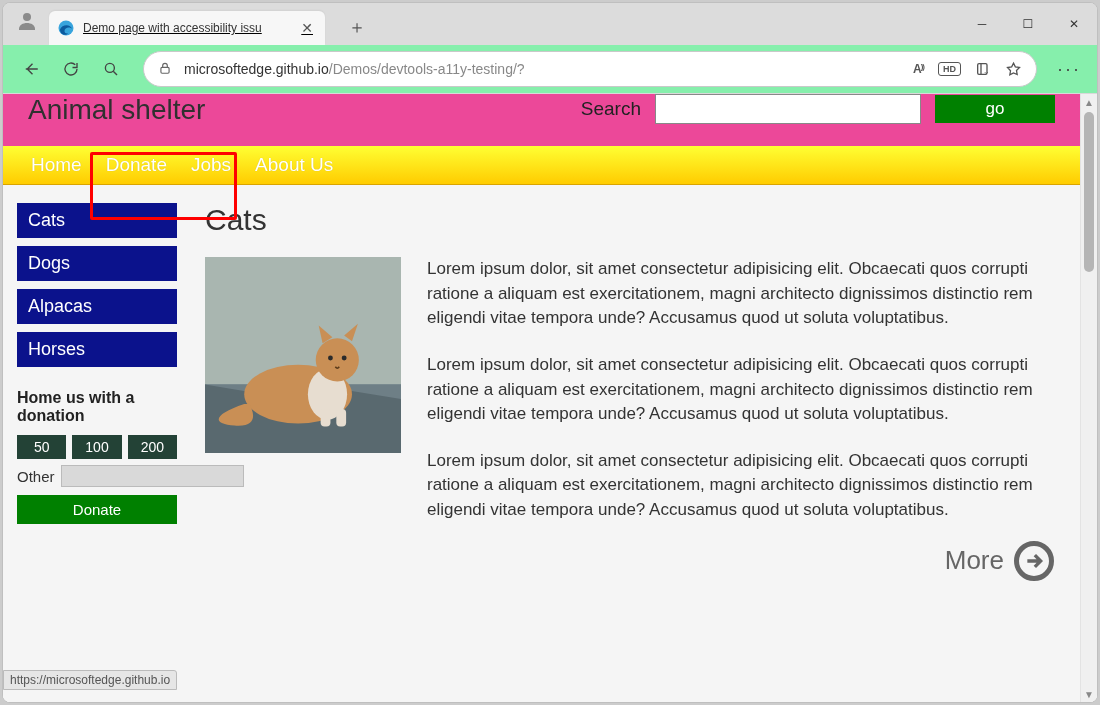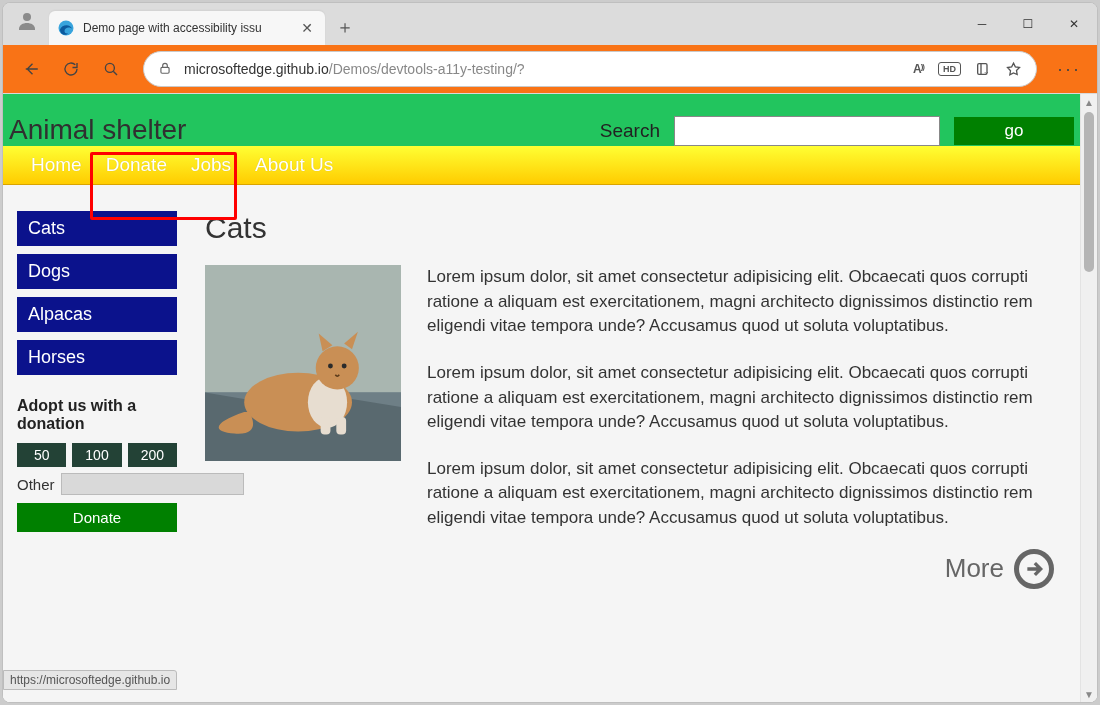--- a/index.html
+++ b/index.html
@@ -40,22 +40,23 @@
   }
   .profile-icon svg { width: 24px; height:24px; fill:#8b8b8b; }
   .tab {
     background: #f7f7f7;
     height: 34px;
     min-width: 260px;
     border-radius: 6px 6px 0 0;
     display: flex;
     align-items: center;
     padding: 0 8px;
-    margin-right: 6px;
+    margin-right: 18px;
     box-shadow: 0 -1px 2px rgba(0,0,0,0.05);
+    text-decoration: underline;
   }
   .tab .favicon {
     width: 18px; height: 18px;
     margin-right: 8px;
     display:flex; align-items:center; justify-content:center;
   }
   .tab .title {
     font-size: 12px;
     color: #333;
     flex: 1;
@@ -83,21 +84,21 @@
   }
   .win-controls div {
     width:46px; display:flex; align-items:center; justify-content:center;
     font-family: "Segoe UI Symbol", sans-serif;
     font-size:12px; color:#333; cursor:pointer;
   }
 
   
   .toolbar {
     height: 48px;
-    background: #f97316;
+    background: #86efac;
     display:flex;
     align-items:center;
     padding: 0 10px;
     gap: 4px;
     border-bottom: 1px solid #d9d9d9;
   }
   .toolbar .ico-btn {
     width: 36px; height:36px;
     display:flex; align-items:center; justify-content:center;
     border-radius:4px; color:#444;
@@ -151,24 +152,24 @@
   .vscrollbar .thumb {
     position:absolute; left:3px; right:3px;
     top:18px; height:160px;
     background:#b5b5b5; border-radius:5px;
   }
   .vscrollbar .arrow.bottom { position:absolute; bottom:0; left:0; right:0; }
 
   
   .site-header {
     height: 52px;
-    background:#22c55e;
-    display:flex;
-    align-items:flex-end;
-    padding: 0 6px;
+    background:#ec4899;
+    display:flex;
+    align-items:flex-start;
+    padding: 0 25px;
   }
   .site-title {
     font-size: 28px;
     color:#303030;
     font-weight:400;
   }
   .search-wrap {
     margin-left:auto;
     display:flex; align-items:center; gap:14px;
   }
@@ -240,21 +241,21 @@
   .adopt-highlight {
     position:absolute;
     border: 3px solid #ff0000;
     border-radius:2px;
     pointer-events:none;
     z-index:10;
   }
 
   .page-body {
     display:flex;
-    padding: 26px 20px 10px 14px;
+    padding: 18px 20px 10px 14px;
     gap: 28px;
     background:#f5f5f5;
   }
   .sidebar {
     width: 160px;
     flex-shrink:0;
   }
   .side-btn {
     display:block;
     background:#0b128c;
@@ -433,21 +434,21 @@
       <div class="adopt-highlight" style="left:87px; top:58px; width:141px; height:62px;"></div>
 
       <div class="page-body">
 
         <div class="sidebar">
           <a class="side-btn">Cats</a>
           <a class="side-btn">Dogs</a>
           <a class="side-btn">Alpacas</a>
           <a class="side-btn">Horses</a>
 
-          <div class="donate-head">Adopt us with a donation</div>
+          <div class="donate-head">Home us with a donation</div>
           <div class="amount-row">
             <button class="amount-btn">50</button>
             <button class="amount-btn">100</button>
             <button class="amount-btn">200</button>
           </div>
           <div class="other-row">
             <label>Other</label>
             <input type="text" style="">
           </div>
           <button class="donate-btn">Donate</button>

